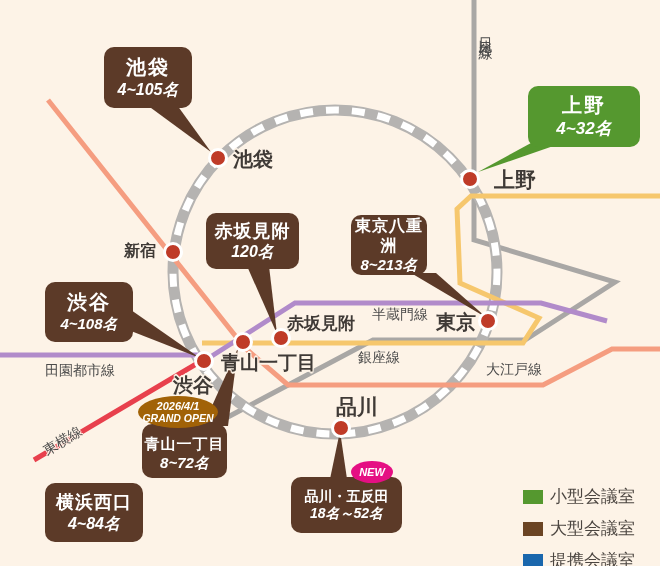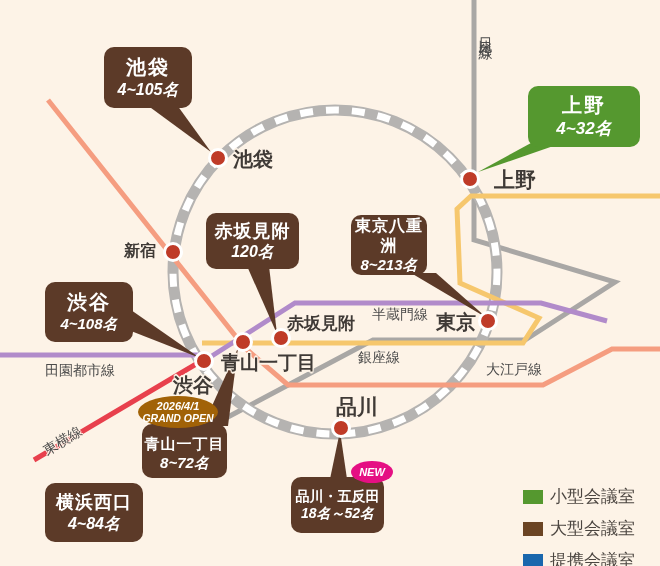--- a/index.html
+++ b/index.html
@@ -101,21 +101,21 @@
   <div class="callout" style="left:45px;top:282px;width:88px;height:60px;background:#5c3a28;z-index:4;">
     <div class="t" style="font-size:20px;">渋谷</div>
     <div class="c" style="font-size:15px;">4~108名</div>
   </div>
 
   <div class="callout" style="left:142px;top:424px;width:85px;height:54px;background:#5c3a28;z-index:4;">
     <div class="t" style="font-size:15px;letter-spacing:1px;margin-top:6px;">青山一丁目</div>
     <div class="c" style="font-size:15px;">8~72名</div>
   </div>
 
-  <div class="callout" style="left:291px;top:477px;width:93px;height:56px;background:#5c3a28;z-index:4;">
+  <div class="callout" style="left:291px;top:477px;width:111px;height:56px;background:#5c3a28;z-index:4;">
     <div class="t" style="font-size:14px;letter-spacing:0;">品川・五反田</div>
     <div class="c" style="font-size:14px;">18名～52名</div>
   </div>
 
   <div class="callout" style="left:45px;top:483px;width:98px;height:59px;background:#5c3a28;z-index:4;">
     <div class="t" style="font-size:18px;letter-spacing:1px;">横浜西口</div>
     <div class="c" style="font-size:16px;">4~84名</div>
   </div>
 
   <div class="badge" style="left:138px;top:396px;width:80px;height:32px;background:#a16207;font-style:italic;">

